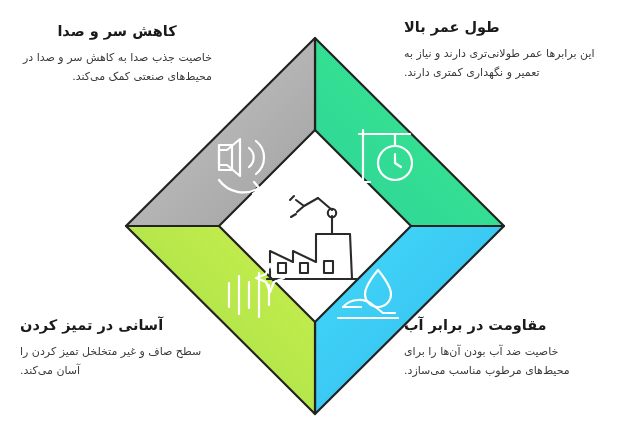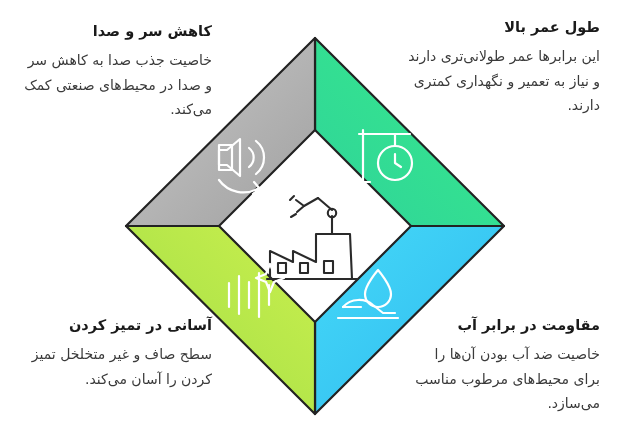--- a/index.html
+++ b/index.html
@@ -6,32 +6,32 @@
   body{
     width:624px;height:423px;
     background:#ffffff;
     font-family:"DejaVu Sans","Liberation Sans",sans-serif;
     overflow:hidden;
     position:relative;
   }
   .stage{position:absolute;left:0;top:0;width:624px;height:423px;}
 
   
-  .block{position:absolute;direction:rtl;text-align:right;}
+  .block{position:absolute;direction:rtl;text-align:left;}
   .block .title{
     font-size:14.5px;font-weight:bold;color:#1a1a1a;
     line-height:1.25;margin-bottom:8px;white-space:nowrap;
   }
   .block .body{
-    font-size:14px;color:#3a3a3a;line-height:1.75;
+    font-size:11px;color:#3a3a3a;line-height:1.75;
   }
 
   #blk-topright{left:404px;top:18px;width:196px;}
   #blk-topleft{left:22px;top:22px;width:190px;text-align:left;direction:rtl;}
-  #blk-topleft .title{text-align:right;}
+  #blk-topleft .title{text-align:center;}
   #blk-topleft .body{text-align:right;}
   #blk-bottomright{left:404px;top:316px;width:196px;}
   #blk-bottomleft{left:20px;top:316px;width:192px;}
 
   .diagram{position:absolute;left:118px;top:30px;width:394px;height:392px;}
 </style>
 </head>
 <body>
 
 <div class="stage">

